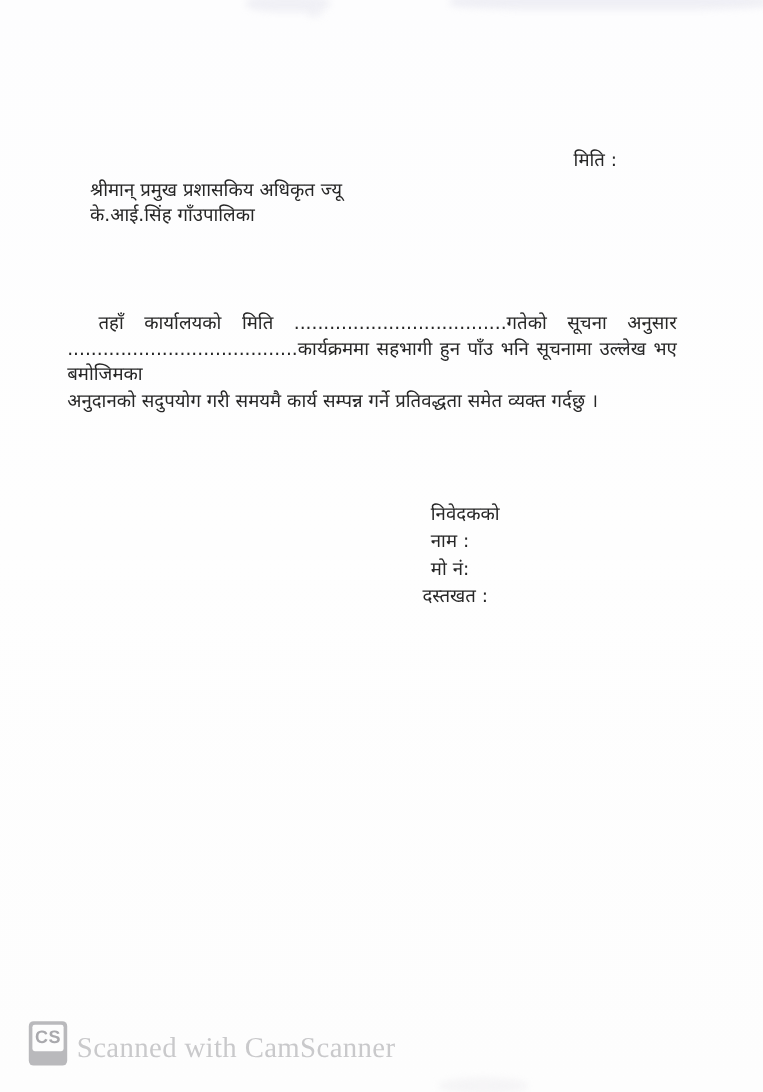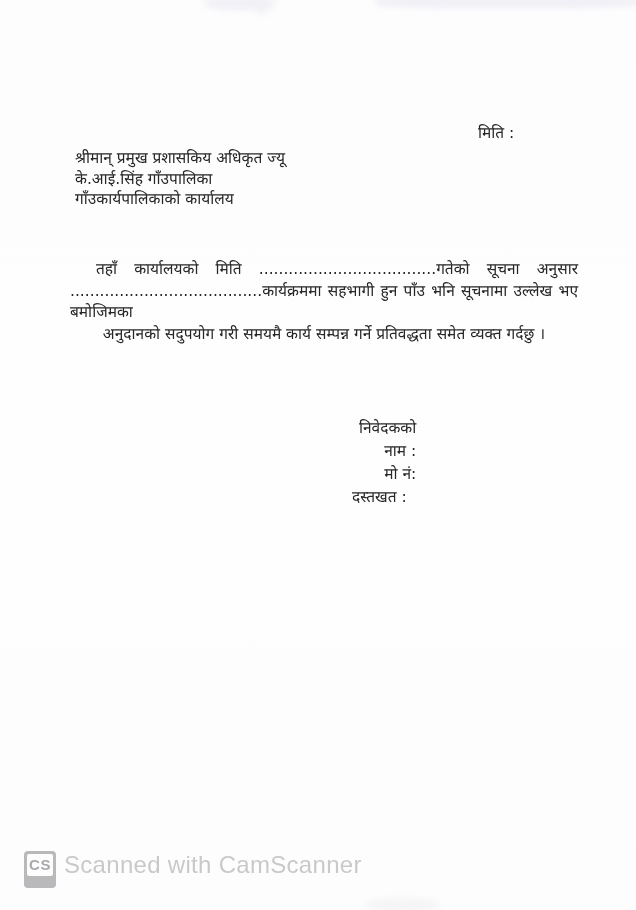--- a/index.html
+++ b/index.html
@@ -62,48 +62,48 @@
   }
   .subject {
     position: absolute;
     left: 108px;
     top: 227px;
     font-size: 15.5px;
     white-space: nowrap;
   }
   .body-para {
     position: absolute;
-    left: 70px;
+    left: 56px;
     top: 259px;
     width: 508px;
     font-size: 15.5px;
     line-height: 21.5px;
   }
-  .bl { width: 100%; text-align: center; }
+  .bl { width: 100%; }
   .just {
     text-align: justify;
     text-align-last: justify;
   }
   .bl-1 { padding-left: 26px; box-sizing: border-box; }
 
   .signature {
     position: absolute;
     left: 352px;
     top: 417px;
     font-size: 15.5px;
     line-height: 23px;
   }
-  .sig-indent { padding-left: 7px; text-align: right; }
+  .sig-indent { padding-left: 7px; }
 
   .watermark {
     position: absolute;
     left: 24px;
     top: 851px;
     display: flex;
-    align-items: flex-start;
+    align-items: flex-end;
     gap: 8px;
   }
   .cs-badge {
     width: 32px;
     height: 37px;
     background: #b9b9bc;
     border-radius: 4px;
     position: relative;
     flex: 0 0 auto;
   }
@@ -115,41 +115,40 @@
     border-radius: 2px;
     color: #a9a9ad;
     font-family: "Liberation Sans", sans-serif;
     font-weight: bold;
     font-size: 15px;
     line-height: 22px;
     text-align: center;
     letter-spacing: 0.5px;
   }
   .wm-text {
-    font-family: Liberation Sans, sans-serif;
+    font-family: Liberation Serif, serif;
     font-size: 24px;
     color: #c9c9cb;
     letter-spacing: 0.3px;
     white-space: nowrap;
   }
 </style>
 </head>
 <body>
 
 <div class="page">
 
   <div class="artifact artifact-1"></div>
   <div class="artifact artifact-2"></div>
   <div class="artifact artifact-3"></div>
   <div class="artifact artifact-4"></div>
 
   <div class="recipient">
     <div>श्रीमान् प्रमुख प्रशासकिय अधिकृत ज्यू</div>
     <div>के.आई.सिंह गाँउपालिका</div>
-    <div>गाँउकार्यपालिकाको कार्यालय</div>
   </div>
 
   <div class="date">मिति :</div>
 
 
   <div class="body-para">
     <div class="bl bl-1 just">तहाँ कार्यालयको मिति ....................................गतेको सूचना अनुसार</div>
     <div class="bl just">.......................................कार्यक्रममा सहभागी हुन पाँउ भनि सूचनामा उल्लेख भए बमोजिमका</div>
     <div class="bl">अनुदानको सदुपयोग गरी समयमै कार्य सम्पन्न गर्ने प्रतिवद्धता समेत व्यक्त गर्दछु ।</div>
   </div>

